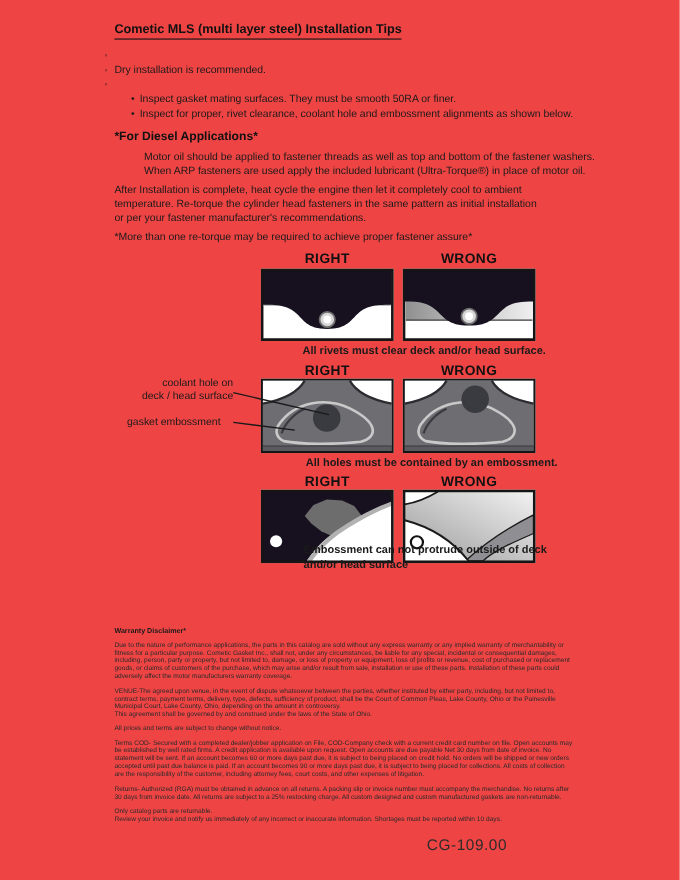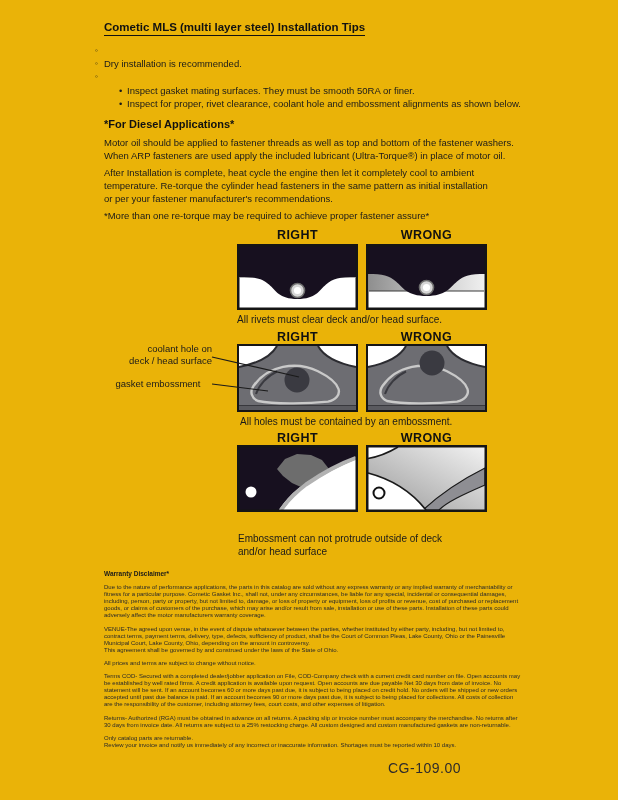--- a/index.html
+++ b/index.html
@@ -1,44 +1,44 @@
 <!DOCTYPE html>
 <html><head>
 <meta charset="utf-8">
 <style>
   * { margin:0; padding:0; box-sizing:border-box; }
   html,body { background:#ffffff; }
   .page {
     position:relative; width:618px; height:800px; margin:0 auto;
-    background:#eab308; overflow:hidden;
+    background:#ef4444; overflow:hidden;
     font-family:"Liberation Sans", sans-serif; color:#1a1a1a;
   }
   .prewrap { white-space:pre-line; }
 
   .doc-title {
     position:absolute; left:104px; top:21px;
     font-size:11.5px; font-weight:700; color:#111;
     border-bottom:1.6px solid #111; padding-bottom:2px; display:inline-block;
   }
 
   .bullets { position:absolute; left:95px; top:44px; width:440px; font-size:9.5px; line-height:13.2px; }
   .bullet-row { display:flex; }
   .bullet-row .marker { width:9px; flex:0 0 9px; font-size:8px; line-height:13.2px; }
   .bullet-row.sub { padding-left:24px; }
   .bullet-row.sub .marker { width:8px; flex:0 0 8px; font-size:9.5px; }
 
   .diesel-heading { position:absolute; left:104px; top:118px; font-size:11px; font-weight:700; color:#111; }
   .diesel-p { position:absolute; left:104px; width:435px; font-size:9.5px; line-height:13.2px; }
-  .diesel-p1 { top:136px; }
+  .diesel-p1 { top:136px;margin-left:27px; }
   .diesel-p2 { top:166px; }
   .diesel-p3 { top:209px; }
 
   .dg-label { position:absolute; width:121px; text-align:center; font-size:12.5px; font-weight:700; color:#111; letter-spacing:.4px; }
   .dg-panel { position:absolute; width:121px; display:block; }
-  .dg-caption { position:absolute; font-size:10px; font-weight:400; color:#1a1a1a; line-height:13px; }
+  .dg-caption { position:absolute; font-size:10px; font-weight:700; color:#1a1a1a; line-height:13px;margin-left:38px; }
 
   .side-label { position:absolute; left:104px; width:108px; text-align:right; font-size:9.5px; line-height:11.5px; color:#1a1a1a; }
   .leader-overlay { position:absolute; left:104px; top:338px; width:260px; height:62px; pointer-events:none; }
 
   .disclaimer { position:absolute; left:104px; top:570px; width:417px; font-size:6px; line-height:7.1px; color:#2a2a2a; }
   .disclaimer .d-heading { font-size:6.5px; font-weight:700; margin-bottom:7px; color:#1a1a1a; }
   .disclaimer p { margin-bottom:6px; }
 
   .doc-code { position:absolute; left:388px; top:760px; font-size:14px; letter-spacing:.5px; color:#2e2b2b; }
 </style>
@@ -177,21 +177,21 @@
     <rect x="2" y="2" width="117" height="63" fill="url(#gw3)"></rect>
     <path d="M57,65 C71,52 89,38 119,23 V40 C96,50 81,57 73,65 Z" fill="#8e8e93" stroke="#1a1a1a" stroke-width="1.2"></path>
     <path d="M2,2 H32 C22,8 11,12 2,13.5 Z" fill="#ffffff"></path>
     <path d="M32,2 C22,8 11,12 2,13.5" fill="none" stroke="#1a1a1a" stroke-width="1.6"></path>
     <path d="M2,28 C25,34 45,46 60,65 H2 Z" fill="#ffffff"></path>
     <path d="M2,28 C25,34 45,46 60,65" fill="none" stroke="#1a1a1a" stroke-width="1.8"></path>
     <circle cx="13" cy="48" r="5.5" fill="#ffffff" stroke="#111111" stroke-width="2"></circle>
     <rect x="1.25" y="1.25" width="118.5" height="64.5" fill="none" stroke="#151515" stroke-width="2.5"></rect>
   </svg>
 
-  <div class="dg-caption prewrap" style="left:238px; top:532px;">Embossment can not protrude outside of deck
+  <div class="dg-caption prewrap" style="left:238px; top:494px;">Embossment can not protrude outside of deck
 and/or head surface</div>
 
   <div class="disclaimer">
     <div class="d-heading">Warranty Disclaimer*</div>
     <p>Due to the nature of performance applications, the parts in this catalog are sold without any express warranty or any implied warranty of merchantability or fitness for a particular purpose.  Cometic Gasket Inc., shall not, under any circumstances, be liable for any special, incidental or consequential damages, including, person, party or property, but not limited to, damage, or loss of property or equipment, loss of profits or revenue, cost of purchased or replacement goods, or claims of customers of the purchase, which may arise and/or result from sale, installation or use of these parts.  Installation of these parts could adversely affect the motor manufacturers warranty coverage.</p>
     <p class="prewrap">VENUE-The agreed upon venue, in the event of dispute whatsoever between the parties, whether instituted by either party, including, but not limited to, contract terms, payment terms, delivery, type, defects, sufficiency of product, shall be the Court of Common Pleas, Lake County, Ohio or the Painesville Municipal Court, Lake County, Ohio, depending on the amount in controversy.
 This agreement shall be governed by and construed under the laws of the State of Ohio.</p>
     <p>All prices and terms are subject to change without notice.</p>
     <p>Terms COD- Secured with a completed dealer/jobber application on File, COD-Company check with a current credit card number on file.  Open accounts may be established by well rated firms.  A credit application is available upon request.  Open accounts are due payable Net 30 days from date of invoice.  No statement will be sent.  If an account becomes 60 or more days past due, it is subject to being placed on credit hold.  No orders will be shipped or new orders accepted until past due balance is paid.  If an account becomes 90 or more days past due, it is subject to being placed for collections.  All costs of collection are the responsibility of the customer, including attorney fees, court costs, and other expenses of litigation.</p>
     <p>Returns- Authorized (RGA) must be obtained in advance on all returns.  A packing slip or invoice number must accompany the merchandise.  No returns after 30 days from invoice date.  All returns are subject to a 25% restocking charge.  All custom designed and custom manufactured gaskets are non-returnable.</p>

